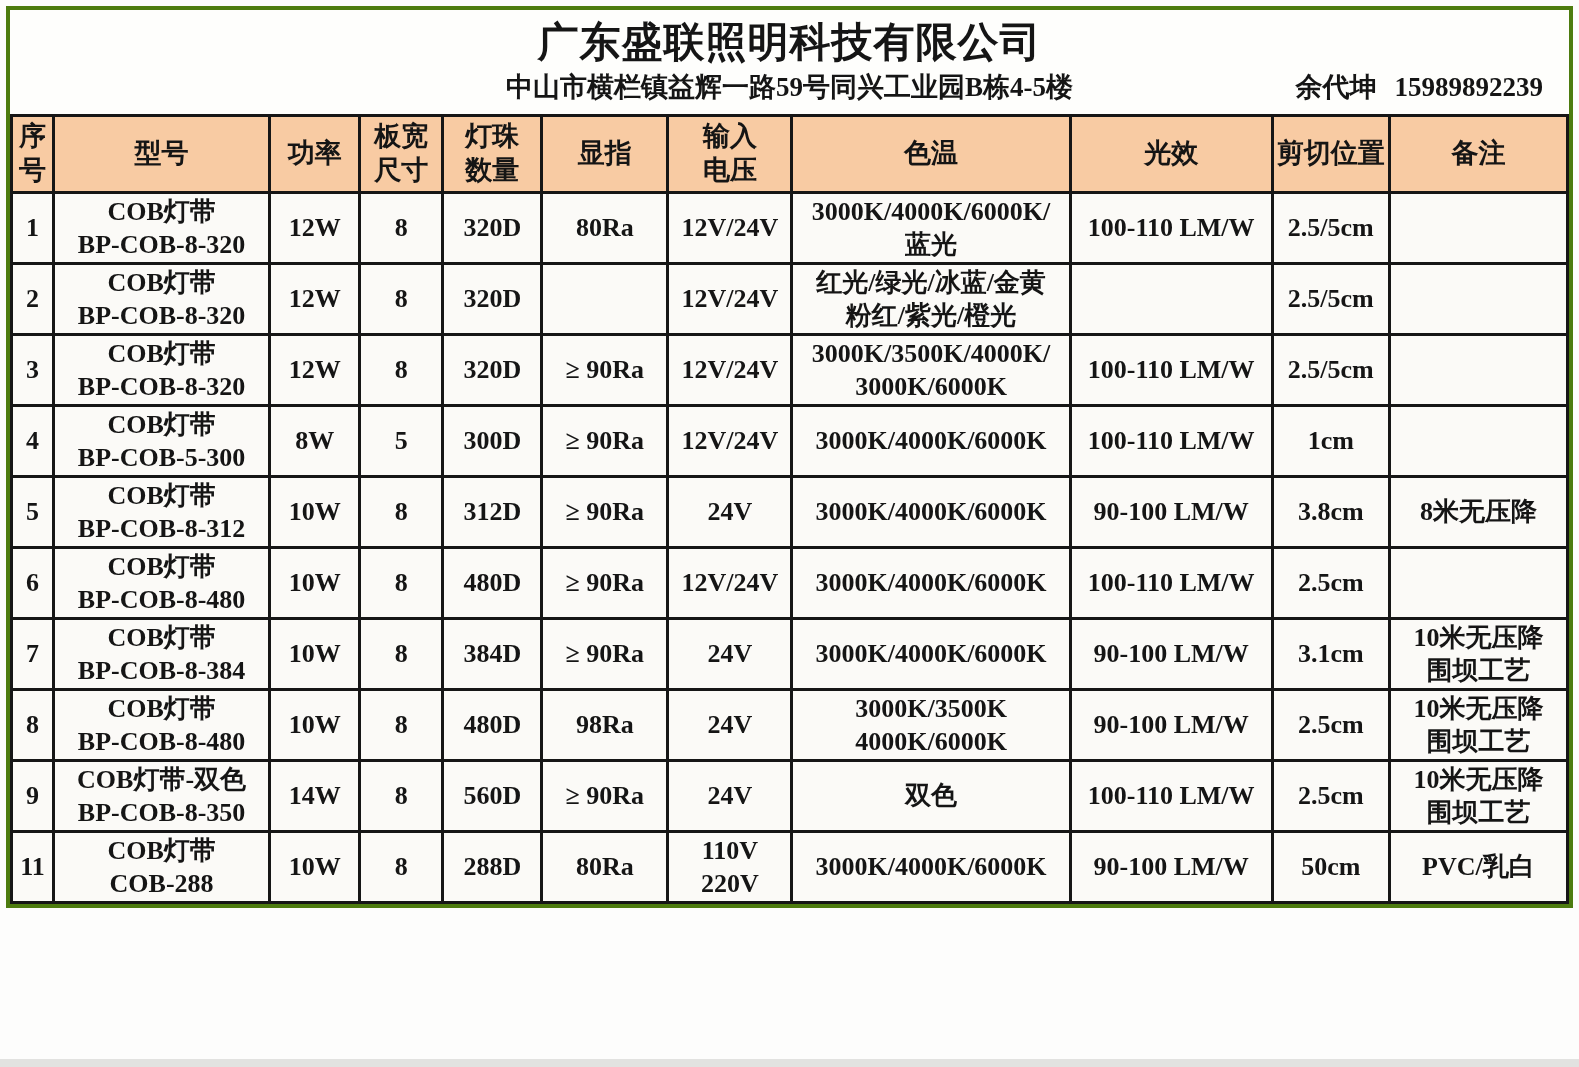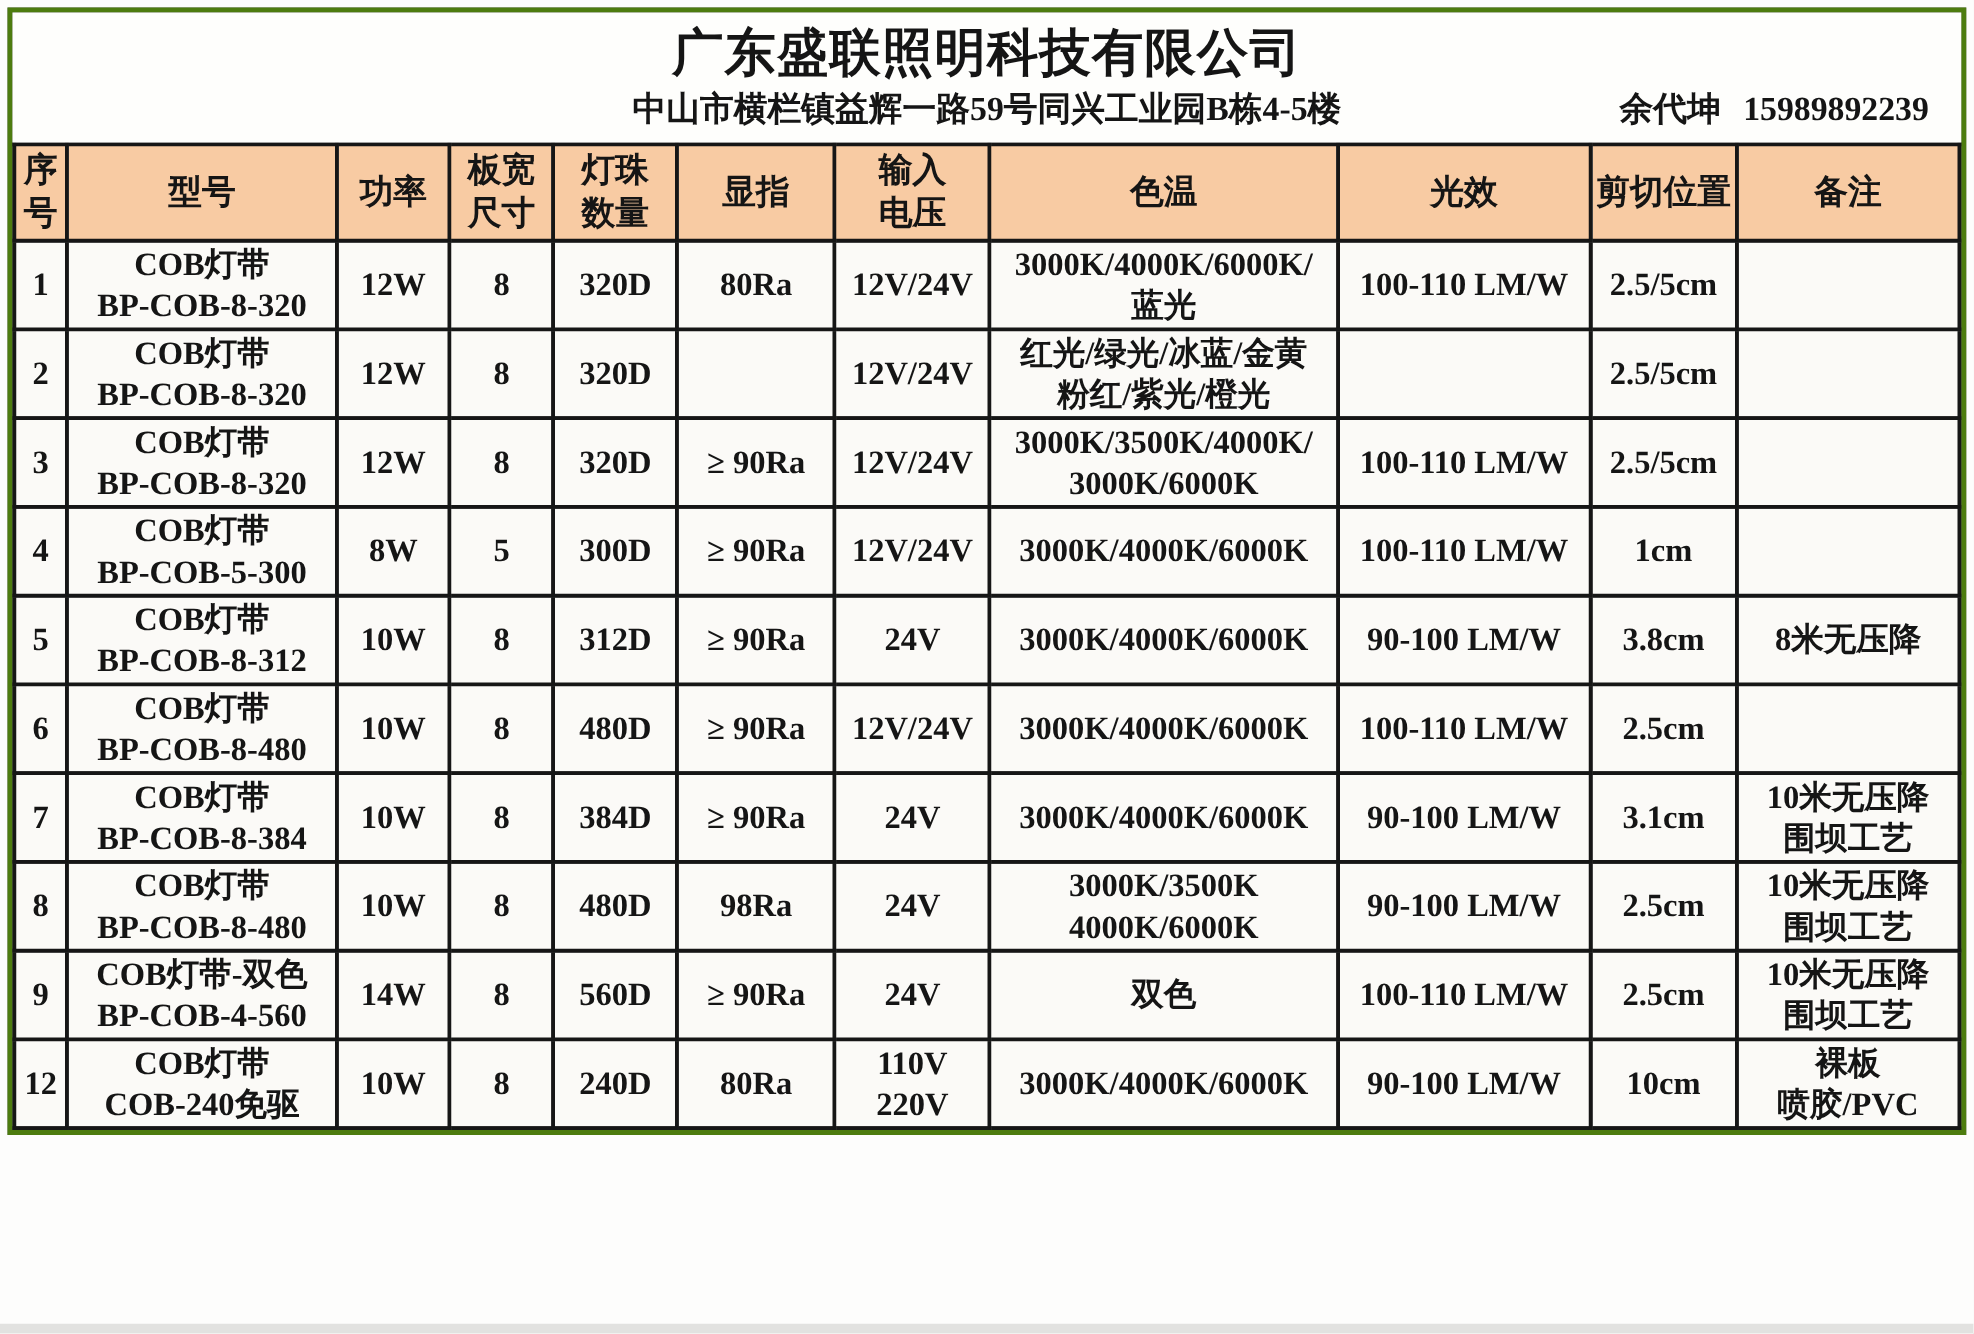--- a/index.html
+++ b/index.html
@@ -268,48 +268,47 @@
 4000K/6000K</td>
     <td>90-100 LM/W</td>
     <td>2.5cm</td>
     <td>10米无压降
 围坝工艺</td>
   </tr>
 
   <tr>
     <td>9</td>
     <td>COB灯带-双色
-BP-COB-4-560</td>
+BP-COB-8-350</td>
     <td>14W</td>
     <td>8</td>
     <td>560D</td>
     <td>≥ 90Ra</td>
     <td>24V</td>
     <td>双色</td>
     <td>100-110 LM/W</td>
     <td>2.5cm</td>
     <td>10米无压降
 围坝工艺</td>
   </tr>
 
 
-
-  <tr>
-    <td>12</td>
-    <td>COB灯带
-COB-240免驱</td>
-    <td>10W</td>
-    <td>8</td>
-    <td>240D</td>
+  <tr>
+    <td>11</td>
+    <td>COB灯带
+COB-288</td>
+    <td>10W</td>
+    <td>8</td>
+    <td>288D</td>
     <td>80Ra</td>
     <td>110V
 220V</td>
     <td>3000K/4000K/6000K</td>
     <td>90-100 LM/W</td>
-    <td>10cm</td>
-    <td>裸板
-喷胶/PVC</td>
-  </tr>
+    <td>50cm</td>
+    <td>PVC/乳白</td>
+  </tr>
+
 </tbody>
     </table>
 
   </div>
 </div>
 
 </body></html>

